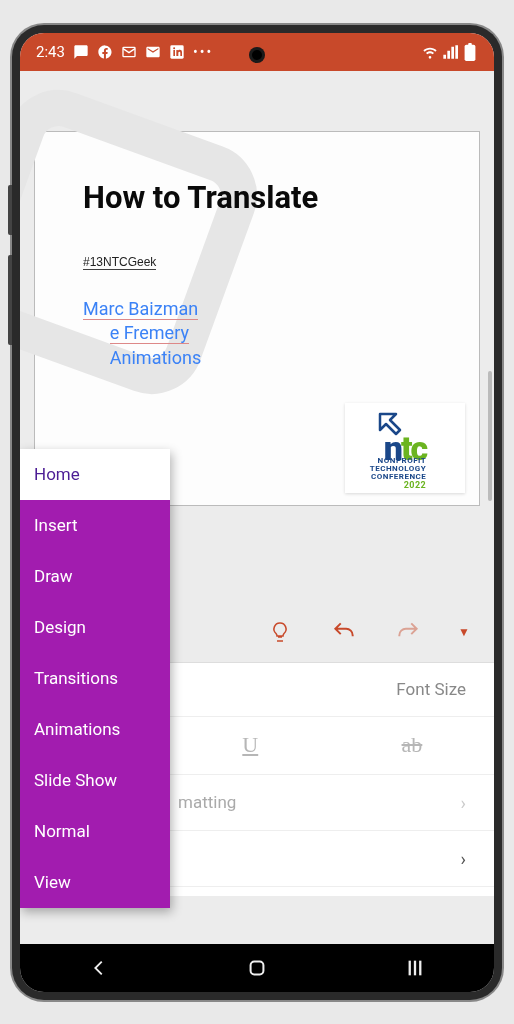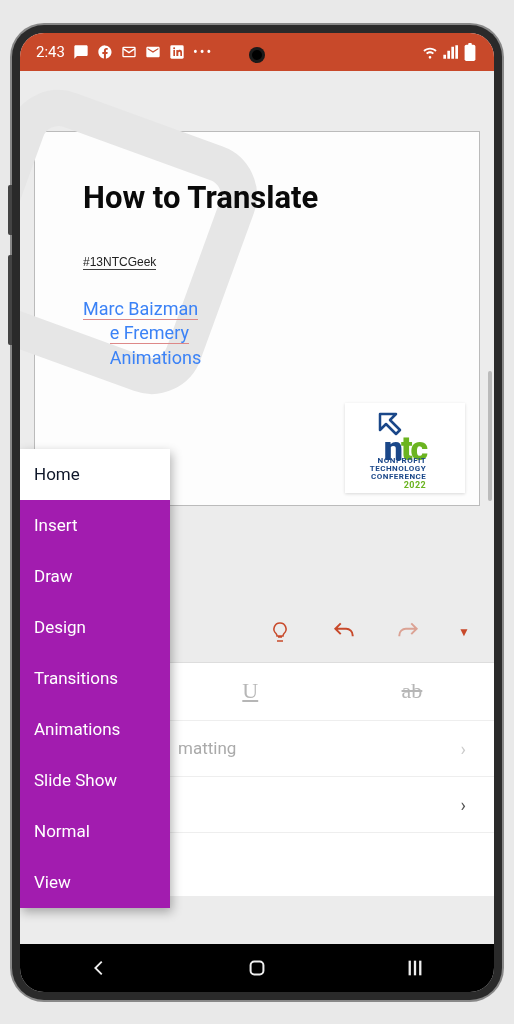--- a/index.html
+++ b/index.html
@@ -46,21 +46,21 @@
   .f-strike { text-decoration: line-through; }
   .panel-item { display: flex; justify-content: space-between; align-items: center; height: 56px; padding: 0 28px; color: #aaa; font-size: 17px; border-bottom: 1px solid #eee; gap: 8px;}
   .panel-item-active { color: #444; }
   .chev { color: #ccc; font-size: 18px; }
   
   .nav-bar { height: 48px; background: #000; display: flex; justify-content: space-around; align-items: center; color: #eee; }
   .nav-btn { width: 28px; height: 28px; display: inline-flex; align-items: center; justify-content: center; }
   
   .ribbon-menu { position: absolute; top: 378px; left: 0; width: 150px; z-index: 40; box-shadow: 2px 4px 10px rgba(0,0,0,0.3); }
   .ribbon-item { height: 51px; display: flex; align-items: center; padding: 0 14px; font-size: 17px; font-weight: 400; cursor: pointer;}
-  .ribbon-active { background: #fff; color: #0f172a; }
+  .ribbon-active { background: #fff; color: #4c1d95; }
   .ribbon-normal { background: #a21caf; color: #fff; }
   
   .scroll-hint { position: absolute; right: 2px; top: 300px; width: 4px; height: 130px; background: #bbb; border-radius: 2px; }
 </style>
 </head>
 <body>
 
 <div class="phone-frame">
   <div class="phone-buttons-left"></div>
   <div class="phone-buttons-left2"></div>
@@ -168,20 +168,23 @@
         </span>
         <span class="toolbar-icon" style="opacity:0.45">
           <svg width="26" height="26" viewBox="0 0 24 24" fill="none" stroke="#c8492a" stroke-width="1.8">
               <path d="M15 14l5-5-5-5M20 9H10a6 6 0 00-6 6v1"></path>
             </svg>
         </span>
         <span class="toolbar-caret">▼</span>
       </div>
 
       <div class="panel">
+        <div class="panel-head">
+          <span>Font Size</span>
+        </div>
         <div class="format-row">
           <span class="f-btn" style="font-style:italic">I</span>
           <span class="f-btn" style="text-decoration:underline">U</span>
           <span class="f-btn f-strike">ab</span>
         </div>
         <div class="panel-item">
           <span style="padding-left:130px">matting</span>
           <span class="chev">›</span>
         </div>
         <div class="panel-item panel-item-active">

